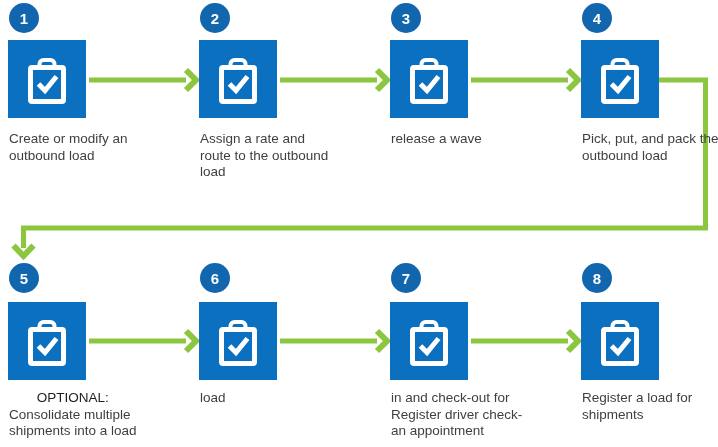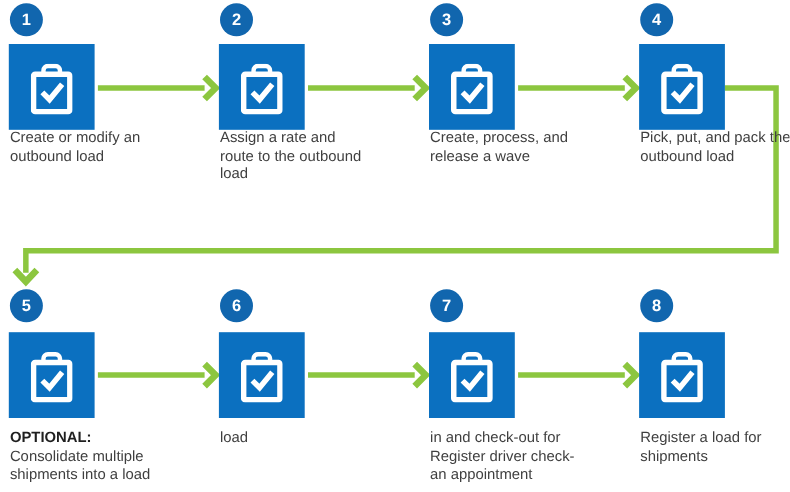--- a/index.html
+++ b/index.html
@@ -42,26 +42,26 @@
     position:absolute;left:0;top:0;
     width:78px;height:78px;
     background:var(--square-blue);
     display:flex;justify-content:center;
   }
   .clip-icon{margin-top:18px;}
   .ic-clip{fill:none;stroke:var(--icon-white);stroke-width:4;}
   .ic-board{fill:var(--square-blue);stroke:var(--icon-white);stroke-width:5;}
   .ic-check{fill:none;stroke:var(--icon-white);stroke-width:5;stroke-linejoin:miter;}
   .label{
-    position:absolute;left:1px;top:77px;
+    position:absolute;left:1px;top:91px;
     font-size:13.5px;line-height:16.5px;
     color:var(--text-gray);white-space:nowrap;
   }
   .row2 .label{top:88px;}
-  .line.optional{font-weight:bold;color:var(--optional-black);}
+  .line.optional{font-weight:normal;color:var(--optional-black);text-align:center;}
 </style>
 </head>
 <body>
 
 <div class="canvas">
 
   <svg class="arrows" viewBox="0 0 718 447" aria-hidden="true">
     <g>
       <path class="shaft" d="M89,80 H186"></path>
         <path class="head" d="M186,70 L196,80 L186,90"></path>
@@ -132,21 +132,20 @@
       <span>3</span>
     </div>
     <div class="tile">
       <svg class="clip-icon" width="38" height="46" viewBox="0 0 38 46" aria-hidden="true">
         <rect class="ic-clip" x="11.5" y="2" width="15" height="12" rx="4"></rect>
         <rect class="ic-board" x="2.5" y="9.5" width="33" height="34" rx="1.5"></rect>
         <path class="ic-check" d="M10.5,26 L17,32.5 L28.5,18.5"></path>
       </svg>
     </div>
     <div class="label">
-      <div class="line">Create, process, and</div>
       <div class="line">release a wave</div>
     </div>
   </div>
 
   <div class="step row1" style="left:581px">
     <div class="badge">
       <span>4</span>
     </div>
     <div class="tile">
       <svg class="clip-icon" width="38" height="46" viewBox="0 0 38 46" aria-hidden="true">

